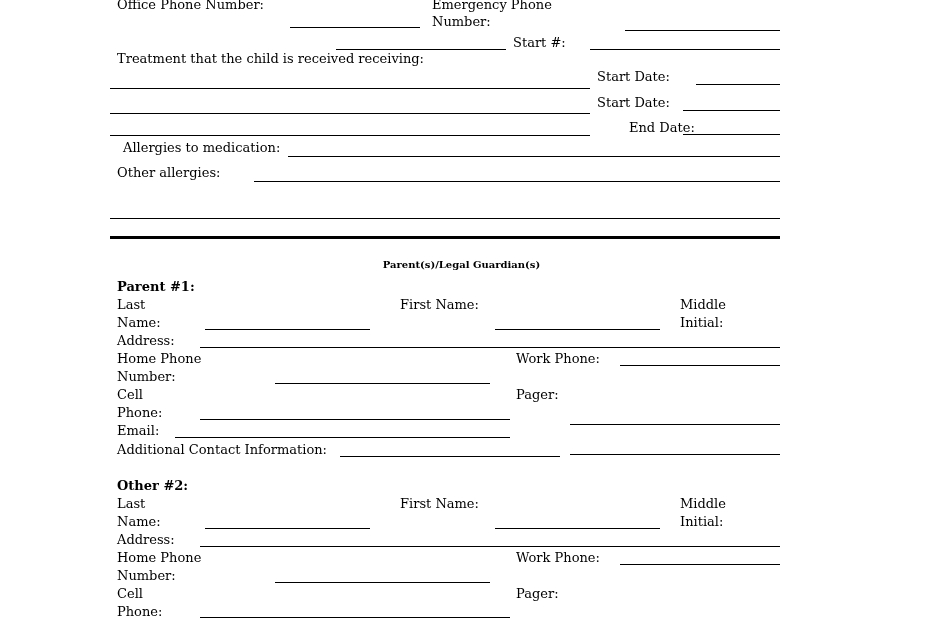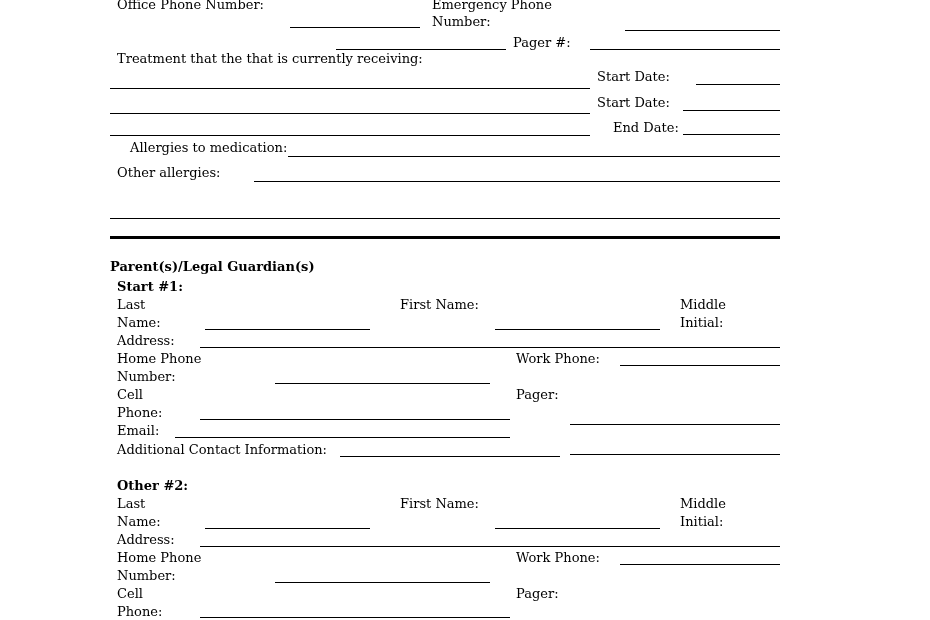--- a/index.html
+++ b/index.html
@@ -20,66 +20,66 @@
   }
   .bold { font-weight: bold; }
   .line {
     position: absolute;
     height: 0;
     border-top: 1.5px solid #000000;
   }
   .line.thick { border-top: 3px solid #000000; }
   .center-heading {
     position: absolute;
-    text-align: left;
+    text-align: center;
     font-weight: bold;
-    font-size: 13px;
+    font-size: 10px;
   }
 </style>
 </head>
 <body>
 
 <div class="page">
 
   <span class="lbl" style="left:117px; top:-3px">Office Phone Number:</span>
   <div class="line" style="left:290px; top:27px; width:130px"></div>
 
   <span class="lbl" style="left:432px; top:-3px">Emergency Phone</span>
   <span class="lbl" style="left:432px; top:14px">Number:</span>
   <div class="line" style="left:625px; top:30px; width:188px"></div>
 
   <div class="line" style="left:336px; top:49px; width:170px"></div>
-  <span class="lbl" style="left:513px; top:35px">Pager #:</span>
+  <span class="lbl" style="left:513px; top:35px">Start #:</span>
   <div class="line" style="left:590px; top:49px; width:223px"></div>
 
-  <span class="lbl" style="left:117px; top:51px">Treatment that the that is currently receiving:</span>
+  <span class="lbl" style="left:117px; top:51px">Treatment that the child is received receiving:</span>
   <span class="lbl" style="left:597px; top:69px">Start Date:</span>
   <div class="line" style="left:696px; top:84px; width:117px"></div>
   <div class="line" style="left:110px; top:88px; width:480px"></div>
 
   <span class="lbl" style="left:597px; top:95px">Start Date:</span>
   <div class="line" style="left:683px; top:110px; width:130px"></div>
   <div class="line" style="left:110px; top:113px; width:480px"></div>
 
-  <span class="lbl" style="left:613px; top:120px">End Date:</span>
+  <span class="lbl" style="left:629px; top:120px">End Date:</span>
   <div class="line" style="left:683px; top:134px; width:130px"></div>
   <div class="line" style="left:110px; top:135px; width:480px"></div>
 
-  <span class="lbl" style="left:130px; top:140px">Allergies to medication:</span>
+  <span class="lbl" style="left:123px; top:140px">Allergies to medication:</span>
   <div class="line" style="left:288px; top:156px; width:525px"></div>
 
   <span class="lbl" style="left:117px; top:165px">Other allergies:</span>
   <div class="line" style="left:254px; top:181px; width:559px"></div>
 
   <div class="line" style="left:110px; top:218px; width:703px"></div>
   <div class="line thick" style="left:110px; top:236px; width:703px"></div>
 
   <div class="center-heading" style="left:110px; top:259px; width:703px">Parent(s)/Legal Guardian(s)</div>
 
-  <span class="lbl bold" style="left:117px; top:279px">Start #1:</span>
+  <span class="lbl bold" style="left:117px; top:279px">Parent #1:</span>
 
   <span class="lbl" style="left:117px; top:297px">Last</span>
   <span class="lbl" style="left:400px; top:297px">First Name:</span>
   <span class="lbl" style="left:680px; top:297px">Middle</span>
 
   <span class="lbl" style="left:117px; top:315px">Name:</span>
   <div class="line" style="left:205px; top:329px; width:165px"></div>
   <div class="line" style="left:495px; top:329px; width:165px"></div>
   <span class="lbl" style="left:680px; top:315px">Initial:</span>
   <div class="line" style="left:785px; top:329px; width:28px"></div>

